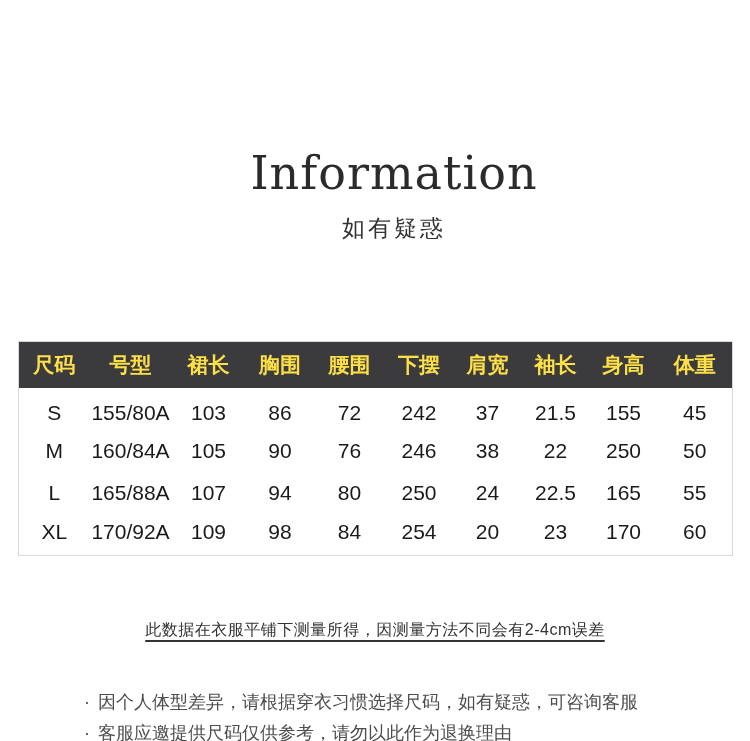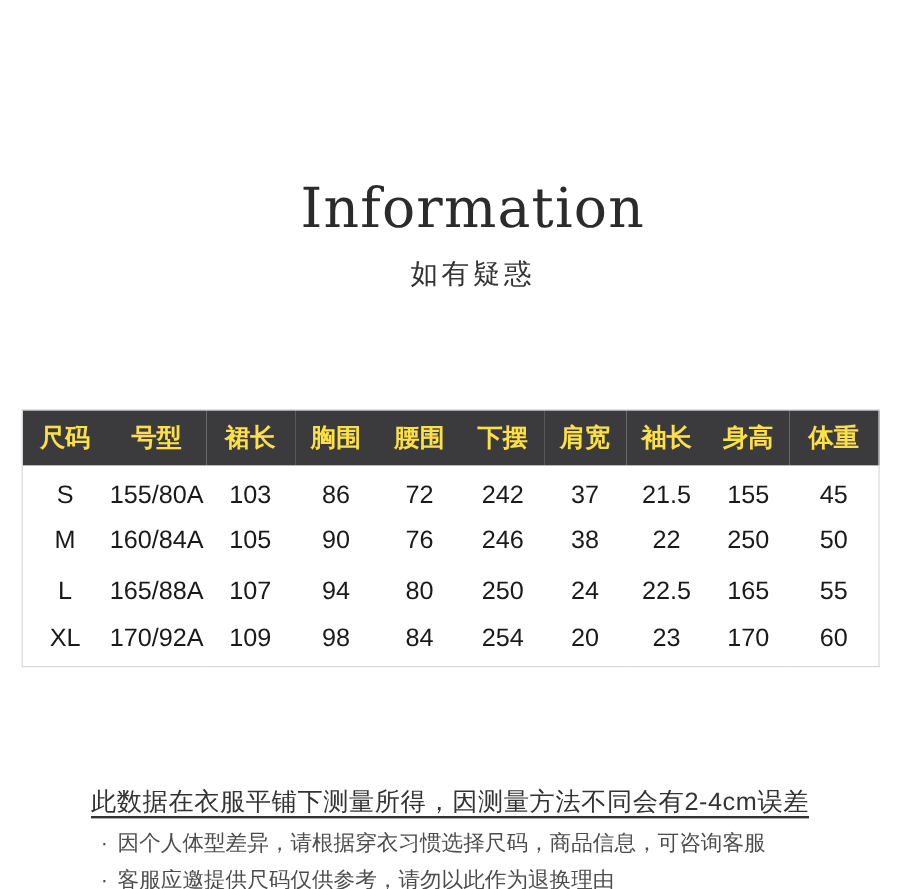--- a/index.html
+++ b/index.html
@@ -71,27 +71,26 @@
   table.size-table tbody tr:first-child td { padding-top: 8px; }
   table.size-table tbody tr:last-child td { padding-bottom: 4px; }
 
   
   .measure-note {
     position: absolute;
     top: 620px;
     left: 0;
     width: 100%;
     text-align: center;
-    font-size: 21px;
+    font-size: 16px;
     color: #333333;
     text-decoration: underline;
     text-underline-offset: 5px;
     text-decoration-thickness: 1.5px;
     letter-spacing: 0.5px;
-    margin-top: 34px;
   }
 
   
   .tips {
     position: absolute;
     top: 687px;
     left: 84px;
     width: 640px;
   }
   .tip-line {
@@ -192,18 +191,18 @@
         <td>60</td>
       </tr>
     </tbody>
   </table>
 </div>
 
 <div class="measure-note">此数据在衣服平铺下测量所得，因测量方法不同会有2-4cm误差</div>
 
 <div class="tips">
   <div class="tip-line">
-    <span class="bullet">·</span><span>因个人体型差异，请根据穿衣习惯选择尺码，商品信息，可咨询客服</span>
+    <span class="bullet">·</span><span>因个人体型差异，请根据穿衣习惯选择尺码，如有疑惑，可咨询客服</span>
   </div>
   <div class="tip-line">
     <span class="bullet">·</span><span>客服应邀提供尺码仅供参考，请勿以此作为退换理由</span>
   </div>
 </div>
 
 </body></html>

